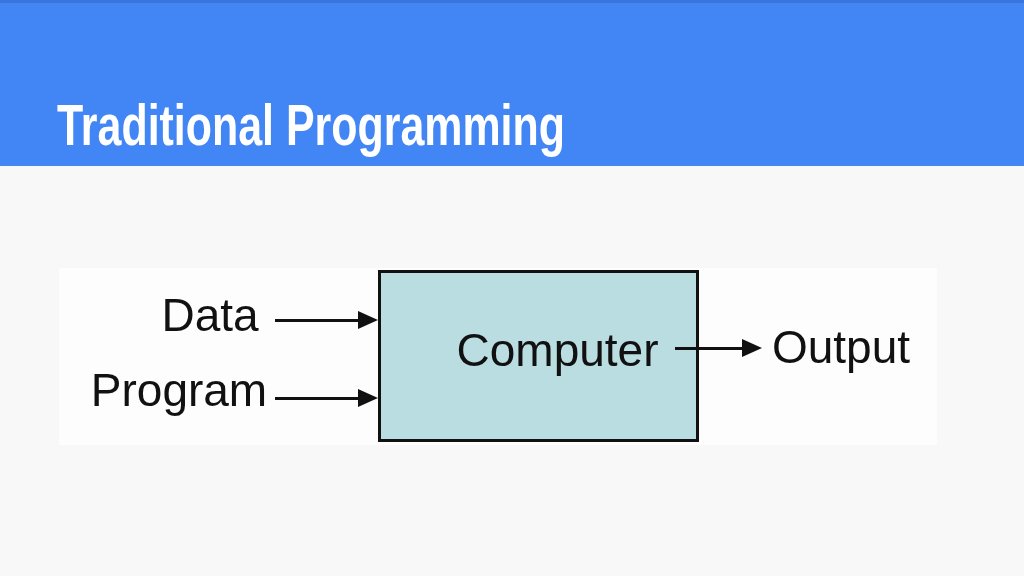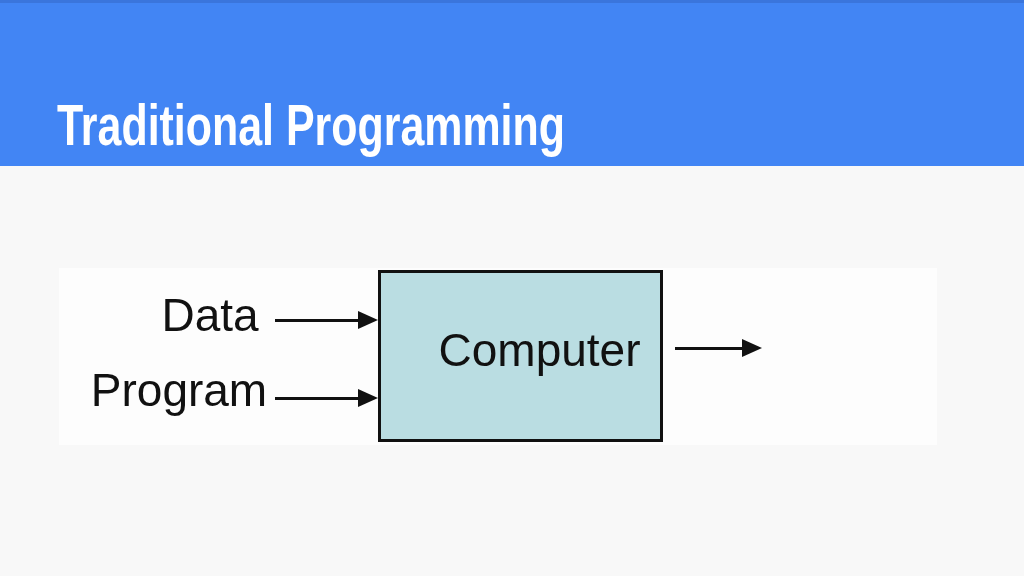--- a/index.html
+++ b/index.html
@@ -67,21 +67,21 @@
     white-space: nowrap;
     transform: translate(-50%, -50%);
   }
   .label-data    { left: 151px; top: 47px;  }
   .label-program { left: 120px; top: 122px; }
   .label-output  { left: 782px; top: 79px;  }
 
   .computer-box {
     position: absolute;
     left: 319px; top: 2px;
-    width: 285px; height: 172px;
+    width: 321px; height: 172px;
     background: var(--box-fill);
     border: 3px solid var(--box-border);
     display: flex;
     align-items: center;
     justify-content: center;
     padding-left: 38px;
   }
   .computer-box .box-label {
     font-size: 46px;
     line-height: 46px;
@@ -142,15 +142,16 @@
 
     <div class="computer-box">
       <span class="box-label">Computer</span>
     </div>
 
     <div class="arrow arrow-output">
       <div class="shaft"></div>
       <div class="head"></div>
     </div>
 
+    <div class="diagram-label label-output">Output</div>
 
   </main>
 </div>
 
 </body></html>

